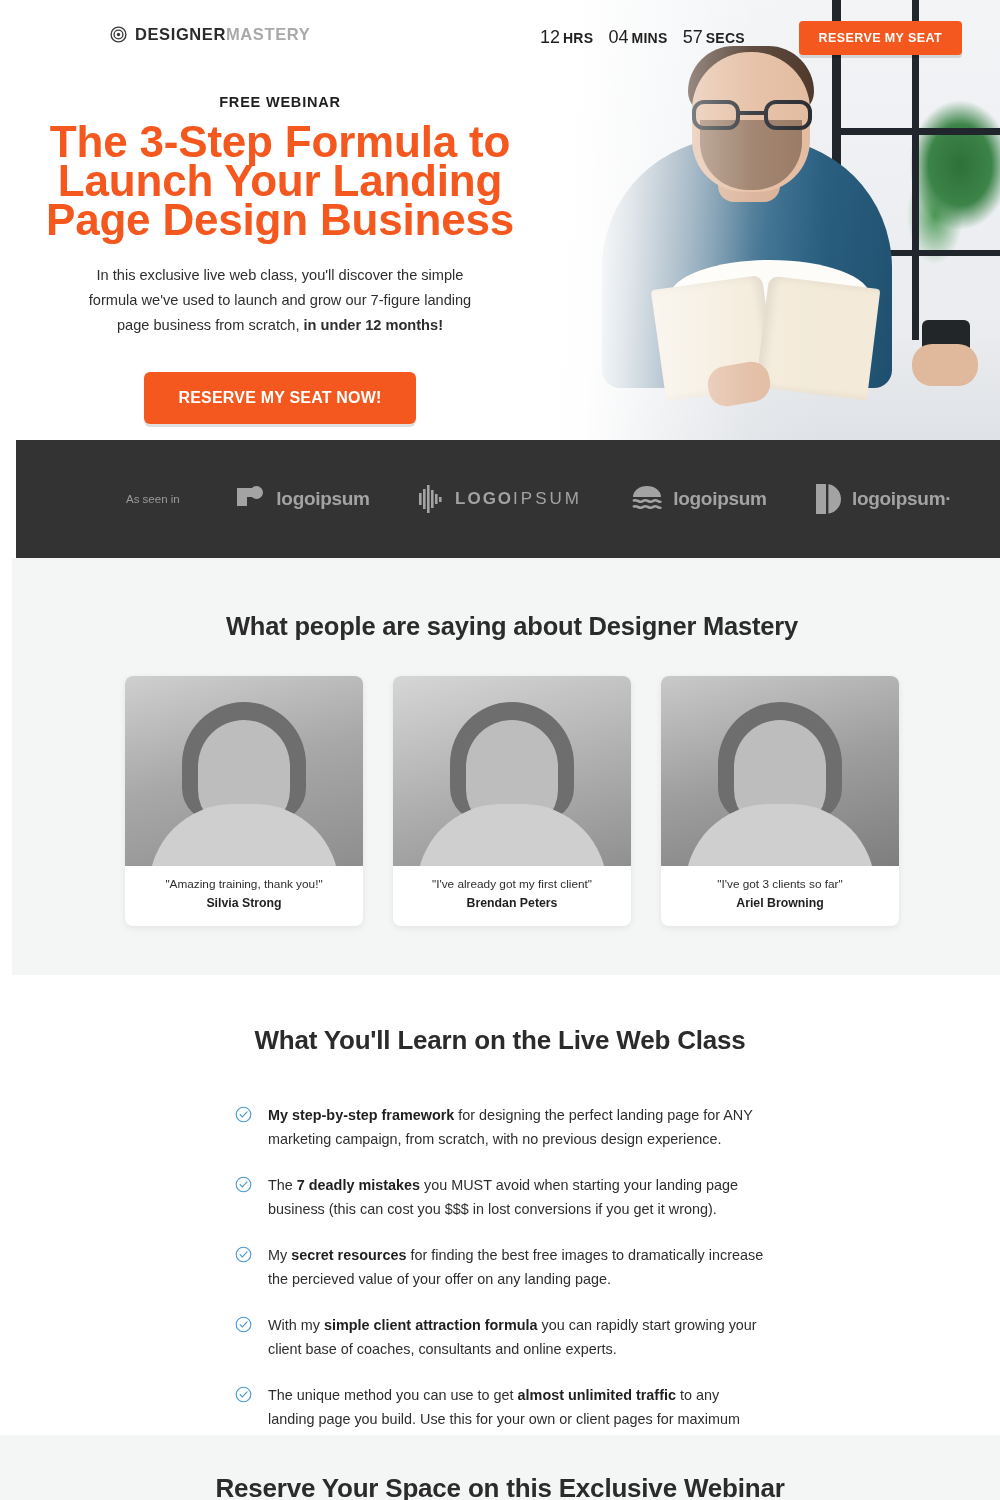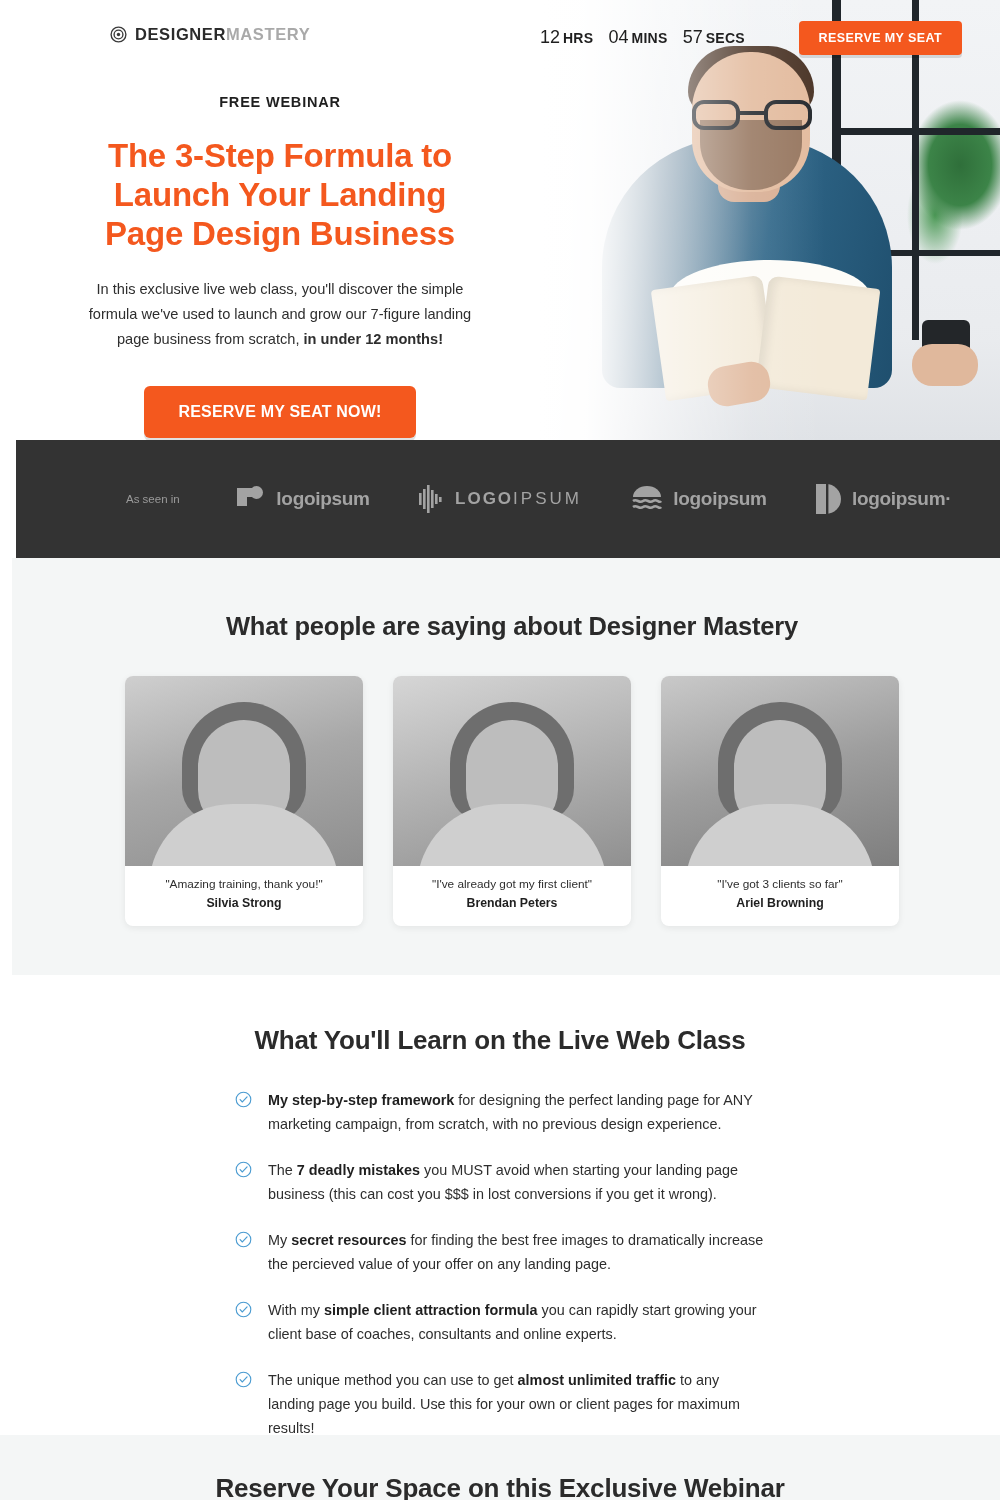--- a/index.html
+++ b/index.html
@@ -110,21 +110,21 @@
     box-shadow: 0 3px 0 rgba(0,0,0,.12);
   }
   .btn-top {
     position: absolute; right: 38px; top: 21px;
     padding: 10px 20px; font-size: 12.5px; letter-spacing: .4px;
   }
 
   .hero-copy { position: absolute; left: 0; top: 94px; width: 560px; text-align: center; }
   .eyebrow { font-size: 14.5px; font-weight: 700; color: #1f1f1f; letter-spacing: .8px; }
   .headline {
-    margin-top: 26px; font-size: 33px; line-height: 39px; font-weight: 700;
+    margin-top: 12px; font-size: 44px; line-height: 39px; font-weight: 700;
     color: #f4581e; letter-spacing: -.2px;
   }
   .subcopy {
     margin: 24px auto 0; width: 400px; font-size: 14.6px; line-height: 25px; color: #2e2e2e;
   }
   .subcopy b { font-weight: 700; }
   .btn-hero {
     margin-top: 34px; padding: 17px 34px; font-size: 16px; border-radius: 6px;
     letter-spacing: .2px;
   }
@@ -165,21 +165,21 @@
     background: #6e6e6e; border-radius: 62px 62px 34px 34px; }
   .f-shoulders { left: 50%; transform: translateX(-50%); bottom: -22px; width: 190px; height: 84px;
     background: #cfcfcf; border-radius: 95px 95px 0 0; }
   .card-body { padding: 11px 10px 16px; text-align: center; }
   .quote { font-size: 11.8px; color: #2e2e2e; }
   .author { margin-top: 5px; font-size: 12.3px; font-weight: 700; color: #1f1f1f; }
 
   
   .sec-learn { position: absolute; top: 975px; left: 0; width: 1000px; height: 460px; background: #fff; }
   .learn-title { padding-top: 50px; font-size: 26px; }
-  .bullets { margin: 32px auto 0; width: 530px; }
+  .bullets { margin: 47px auto 0; width: 530px; }
   .bullet { display: flex; gap: 16px; margin-bottom: 22px; }
   .chk { flex: 0 0 auto; margin-top: 3px; }
   .bullet-txt { font-size: 14.4px; line-height: 24px; color: #2e2e2e; }
   .bullet-txt b { font-weight: 700; color: #1f1f1f; }
 
   
   .sec-reserve { position: absolute; top: 1435px; left: 0; width: 1000px; height: 65px; background: #f4f6f6; }
   .reserve-title { padding-top: 38px; font-size: 26px; }
 </style>
 </head>

